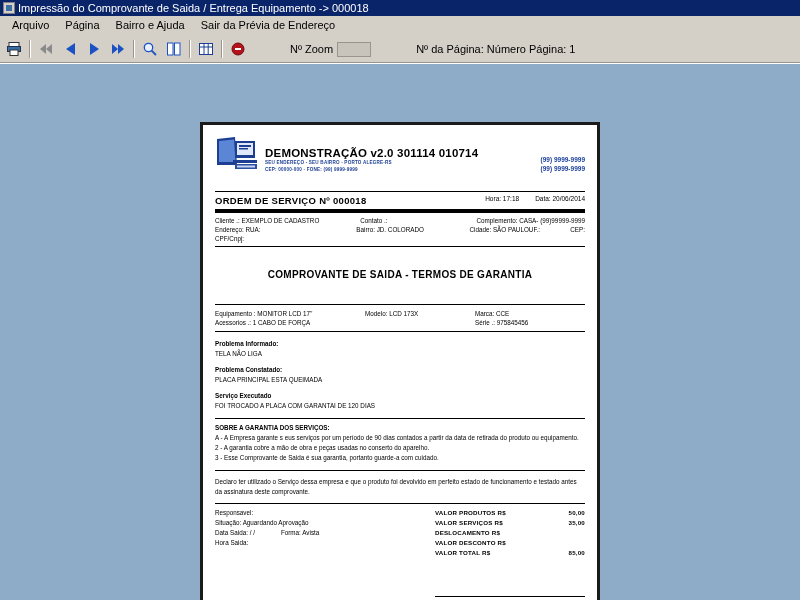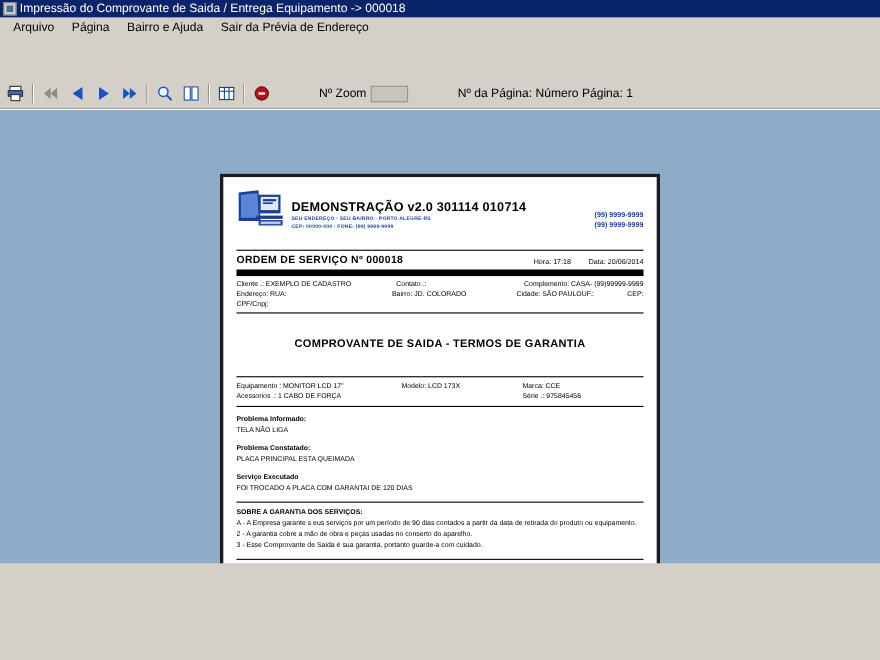--- a/index.html
+++ b/index.html
@@ -10,21 +10,21 @@
     width: 800px;
     height: 600px;
     background: #d4d0c8;
     font-family: "Liberation Sans", sans-serif;
     font-size: 11px;
     color: #000;
     overflow: hidden;
   }
   .app-window {
     width: 800px;
-    height: 512px;
+    height: 600px;
     display: flex;
     flex-direction: column;
     background: #d4d0c8;
     box-sizing: border-box;
   }
   
   .titlebar {
     height: 16px;
     background: linear-gradient(to bottom, #0a246a 0%, #2a5fc0 50%, #0a246a 100%);
     background: #0a246a;
@@ -78,21 +78,20 @@
   
   .toolbar {
     height: 26px;
     background: #d4d0c8;
     display: flex;
     align-items: center;
     border-bottom: 1px solid #9a958c;
     padding: 0 2px;
     flex: none;
     position: relative;
-    margin-top: 36px;
   }
   .tb-btn {
     width: 22px;
     height: 22px;
     margin: 0 1px;
     display: flex;
     align-items: center;
     justify-content: center;
     box-sizing: border-box;
     cursor: default;
@@ -194,23 +193,23 @@
   .head-right {
     font-size: 6.5px;
     font-weight: bold;
     color: #1a3f9b;
     text-align: right;
     line-height: 9px;
     padding-top: 1px;
   }
   .os-row {
     display: flex;
-    align-items: flex-end;
+    align-items: flex-start;
     justify-content: space-between;
-    border-bottom: 6px solid #000000;
+    border-bottom: 4px solid #000000;
     padding: 3px 0 3px 0;
     gap: 33px;
   }
   .os-num {
     font-size: 9.5px;
     font-weight: bold;
     letter-spacing: .3px;
   }
   .os-meta {
     font-size: 6.5px;

